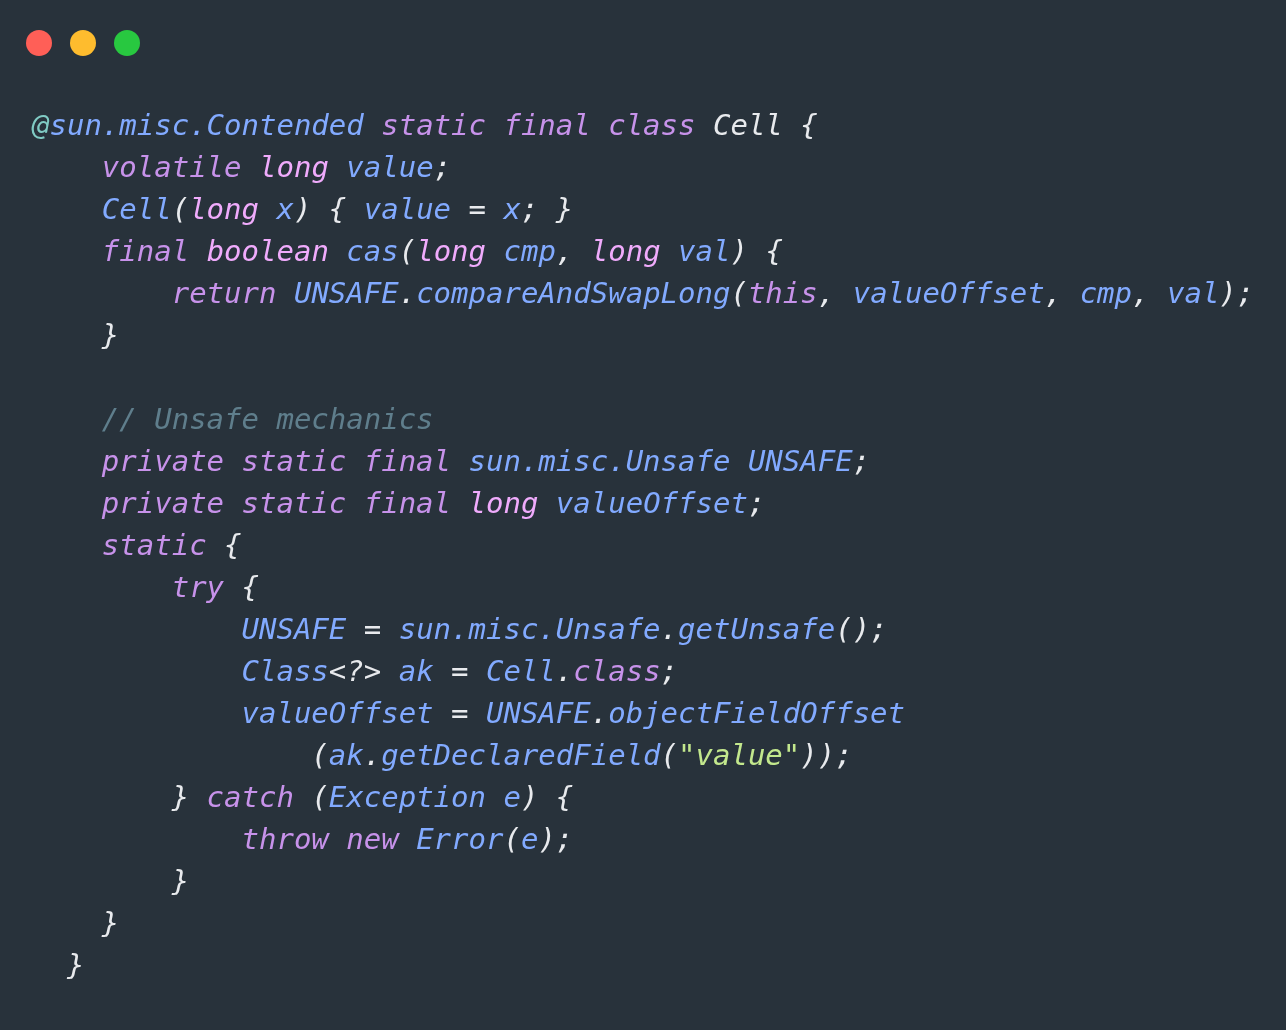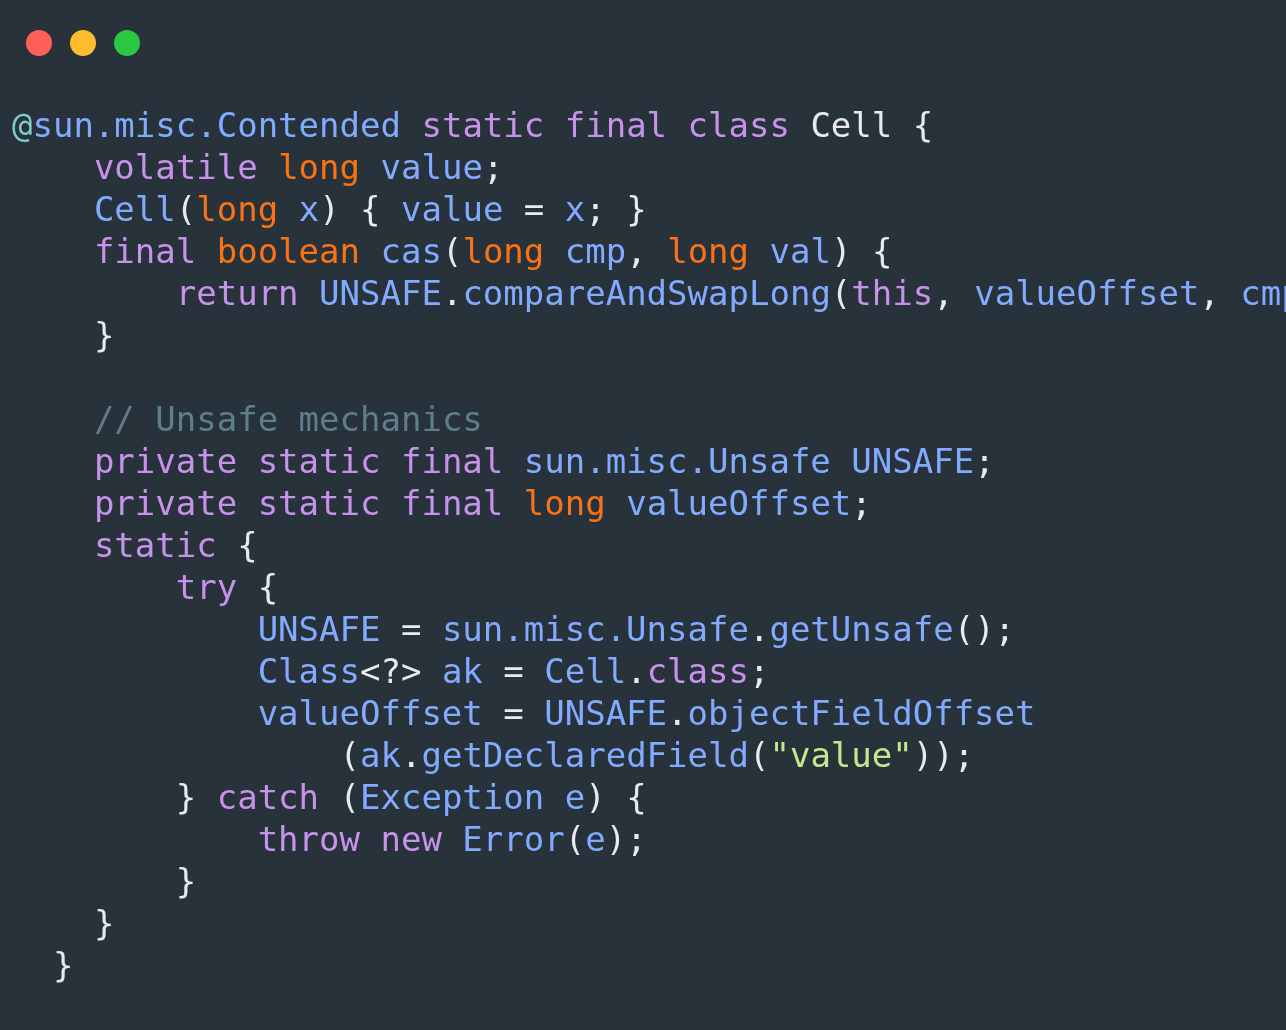--- a/index.html
+++ b/index.html
@@ -36,37 +36,38 @@
     height: 26px;
     border-radius: 50%;
     display: block;
     flex: 0 0 auto;
   }
   .code {
     position: absolute;
     top: 104px;
     left: 0;
     right: 0;
-    padding: 0 24px 0 12px;
+    padding: 0 24px 0 32px;
     box-sizing: border-box;
     font-family: "DejaVu Sans Mono", monospace;
-    font-size: 34px;
+    font-size: 29px;
     line-height: 42px;
     letter-spacing: 0px;
     white-space: pre;
     tab-size: 4;
+    font-style: italic;
   }
   .ln {
     display: block;
     height: 42px;
     white-space: pre;
   }
   
   .kw   { color: #c792ea; }  
-  .typ  { color: #f97316; }  
+  .typ  { color: #f0abfc; }  
   .id   { color: #82aaff; }  
   .pun  { color: #e8eaed; }  
   .str  { color: #c3e88d; }  
   .cmt  { color: #5f7e8c; text-align: right; }  
   .ann  { color: #80cbc4; }  
 </style>
 </head>
 <body>
 
 <div class="window">

